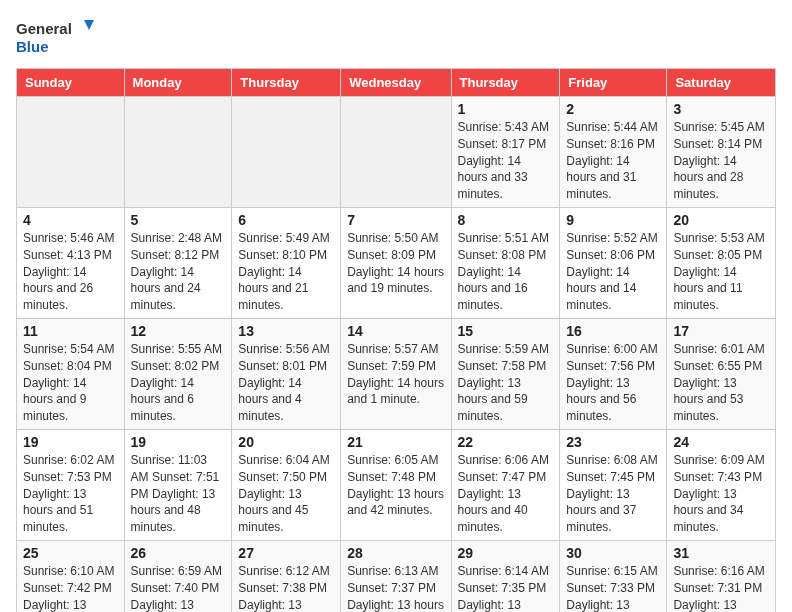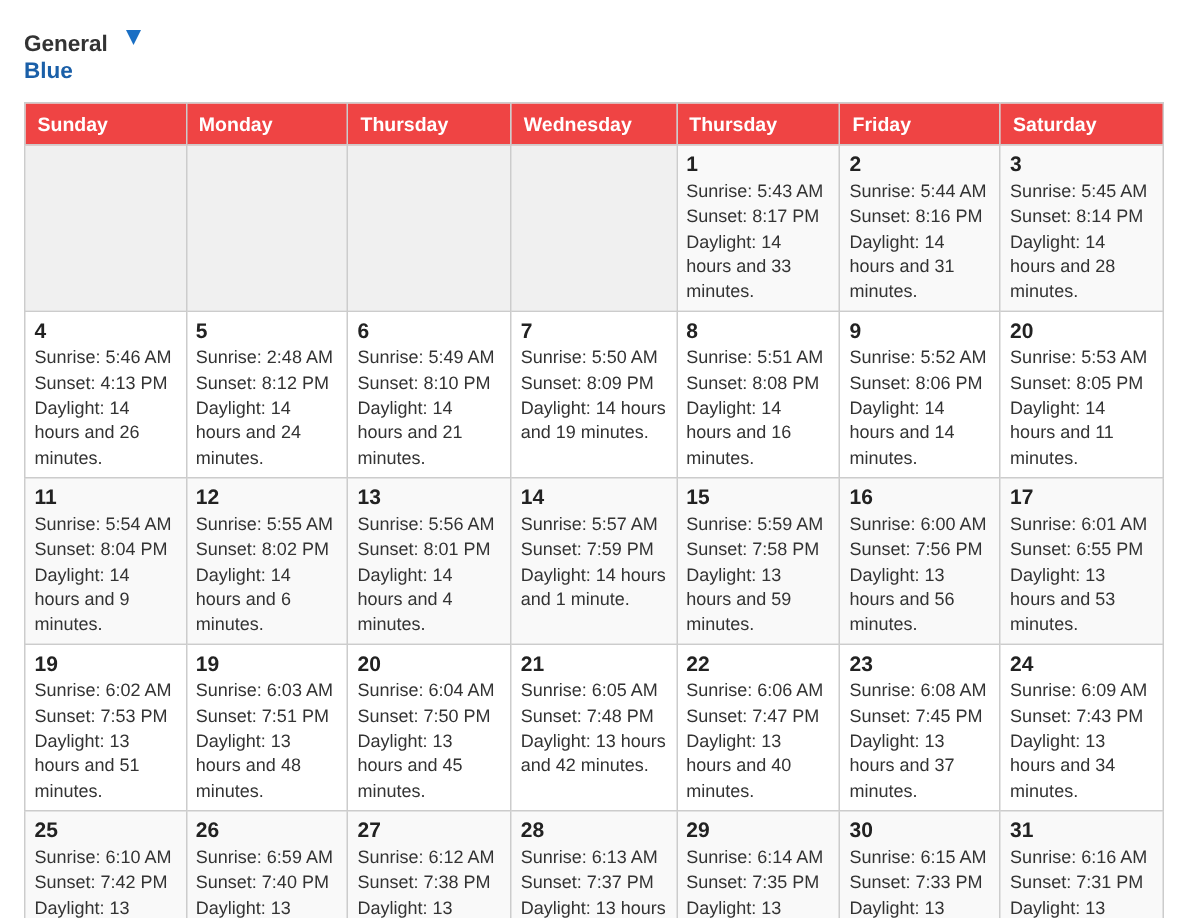--- a/index.html
+++ b/index.html
@@ -242,21 +242,21 @@
       <tr>
         <td>
           <span class="day-number">19</span>
           <div class="day-detail">Sunrise: 6:02 AM
 Sunset: 7:53 PM
 Daylight: 13 hours
 and 51 minutes.</div>
         </td>
         <td>
           <span class="day-number">19</span>
-          <div class="day-detail">Sunrise: 6:03 AM
+          <div class="day-detail">Sunrise: 11:03 AM
 Sunset: 7:51 PM
 Daylight: 13 hours
 and 48 minutes.</div>
         </td>
         <td>
           <span class="day-number">20</span>
           <div class="day-detail">Sunrise: 6:04 AM
 Sunset: 7:50 PM
 Daylight: 13 hours
 and 45 minutes.</div>

